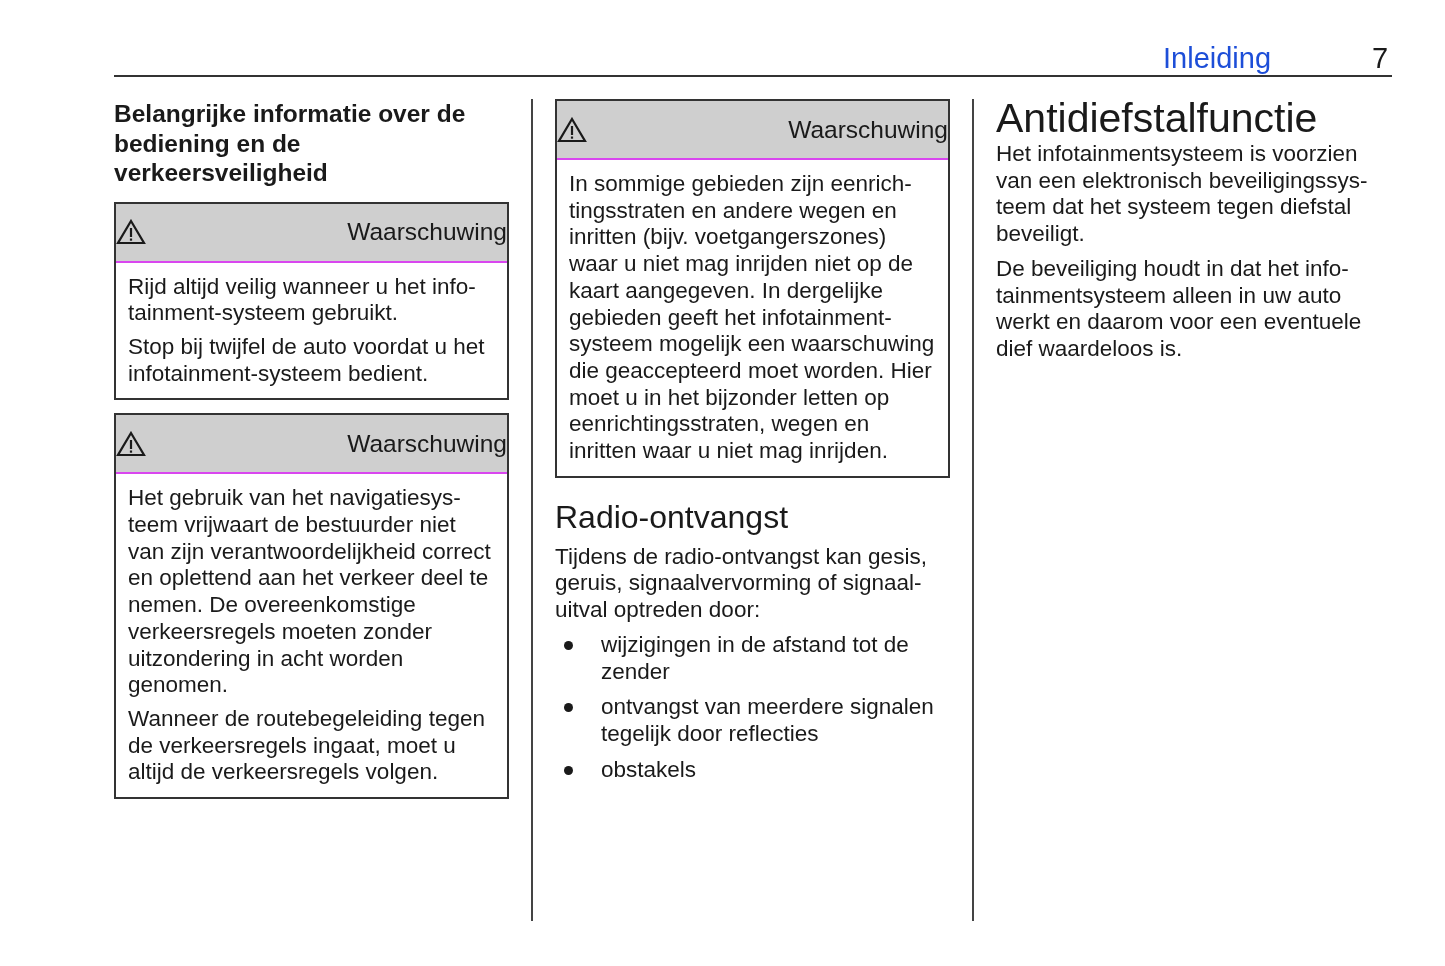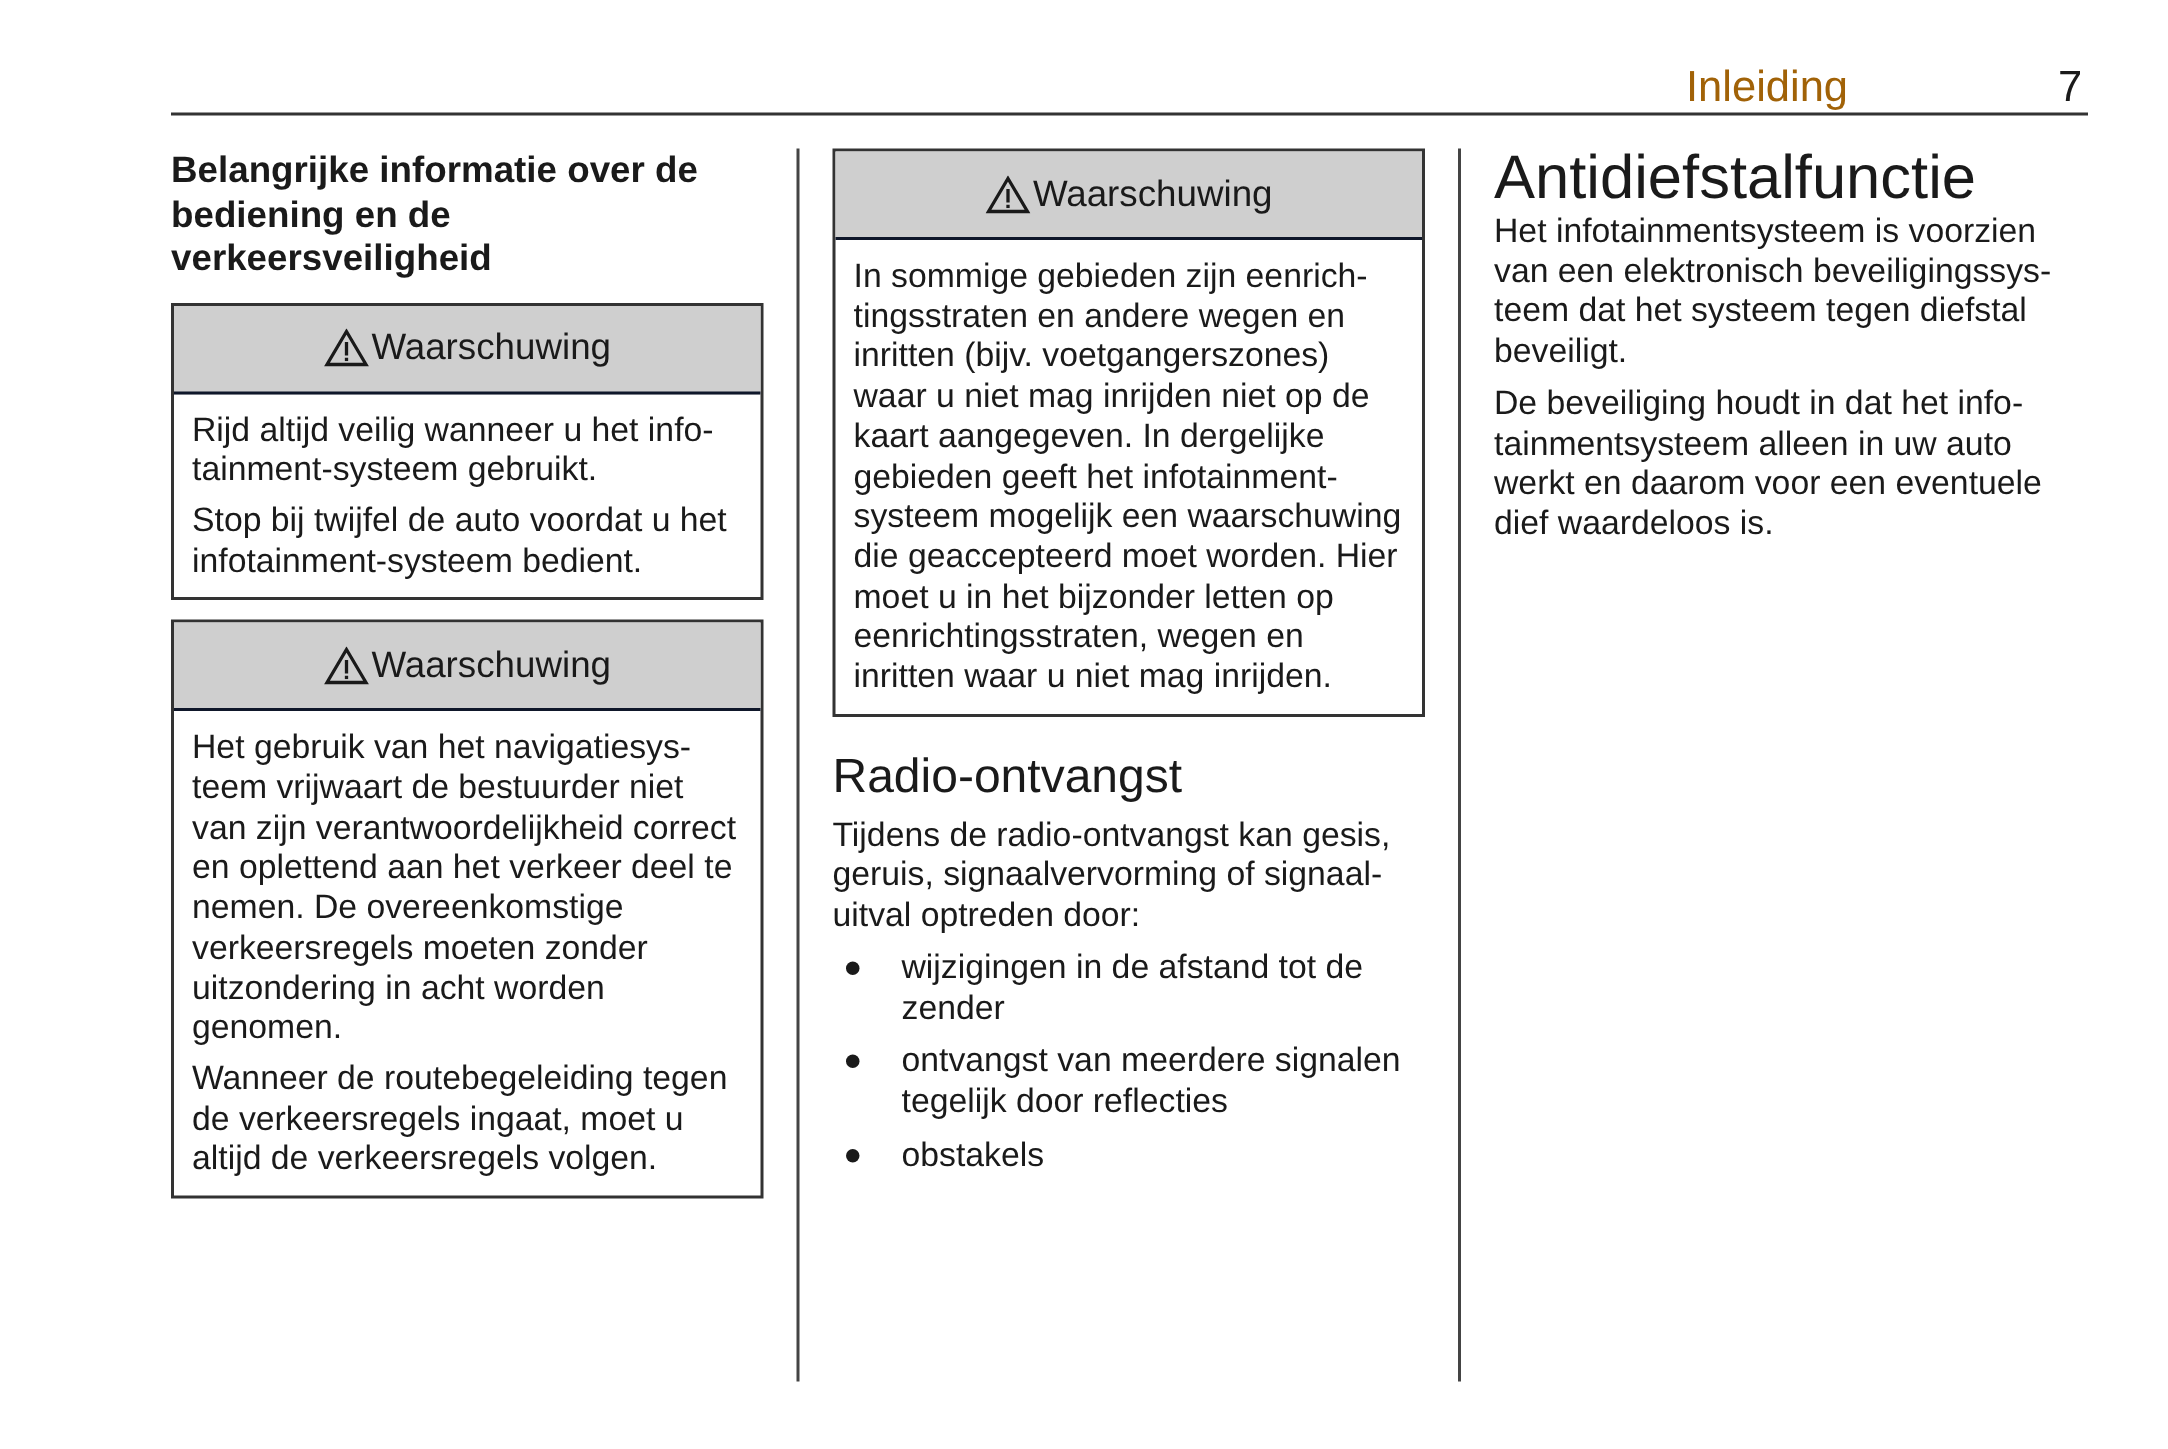--- a/index.html
+++ b/index.html
@@ -1,22 +1,22 @@
 <!DOCTYPE html>
 <html><head>
 <meta charset="utf-8">
 <style>
   html, body { margin: 0; padding: 0; background: #ffffff; }
   body {
     width: 1445px; height: 966px; position: relative; overflow: hidden;
     font-family: "Liberation Sans", sans-serif; color: #1a1a1a;
   }
   .header-title {
-    position: absolute; top: 40px; left: 1124px;
-    font-size: 29px; line-height: 36px; color: #a16207;
+    position: absolute; top: 40px; left: 1163px;
+    font-size: 29px; line-height: 36px; color: #1d4ed8;
   }
   .page-number {
     position: absolute; top: 40px; left: 1372px;
     font-size: 29px; line-height: 36px; color: #1a1a1a;
   }
   .header-rule {
     position: absolute; top: 75px; left: 114px; width: 1278px; height: 2px;
     background: #333;
   }
   .col-divider {
@@ -35,22 +35,22 @@
   .section-heading-large {
     font-size: 41px; line-height: 38px; margin: 0 0 4px 0; font-weight: normal;
   }
   .sub-heading {
     font-size: 32px; line-height: 30px; margin: 24px 0 12px 0; font-weight: normal;
   }
   .warning-box {
     border: 2px solid #333; background: #fff; margin-bottom: 13px;
   }
   .warning-header {
-    background: #cfcfcf; border-bottom: 2px solid #0f172a;
-    height: 57px; display: flex; align-items: center; justify-content: center;
+    background: #cfcfcf; border-bottom: 2px solid #d946ef;
+    height: 57px; display: flex; align-items: center; justify-content: space-between;
     font-size: 24.5px;
   }
   .warn-icon { display: inline-block; width: 30px; height: 26px; margin-right: 2px; }
   .warning-body { padding: 11px 12px 11px 12px; border-radius: 12px; }
   p.para {
     margin: 0 0 7px 0; font-size: 22.5px; line-height: 26.7px;
   }
   p.para:last-child { margin-bottom: 0; }
   .body-text p.para { margin-bottom: 8px; }
   ul.bullets { list-style: none; margin: 6px 0 0 0; padding: 0; }

